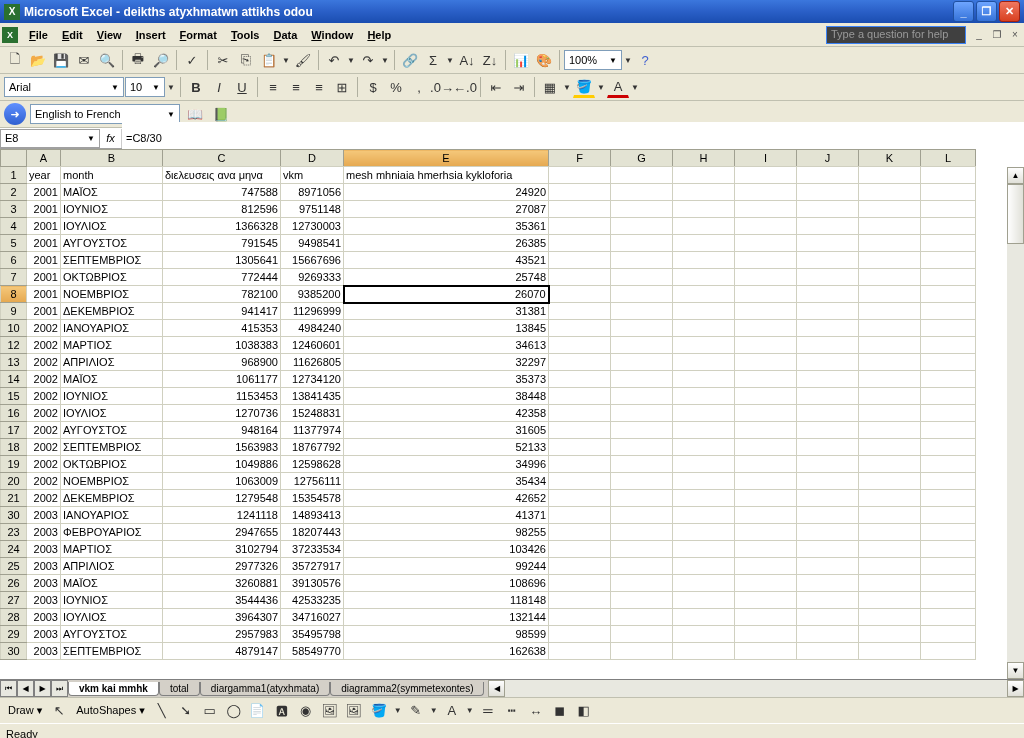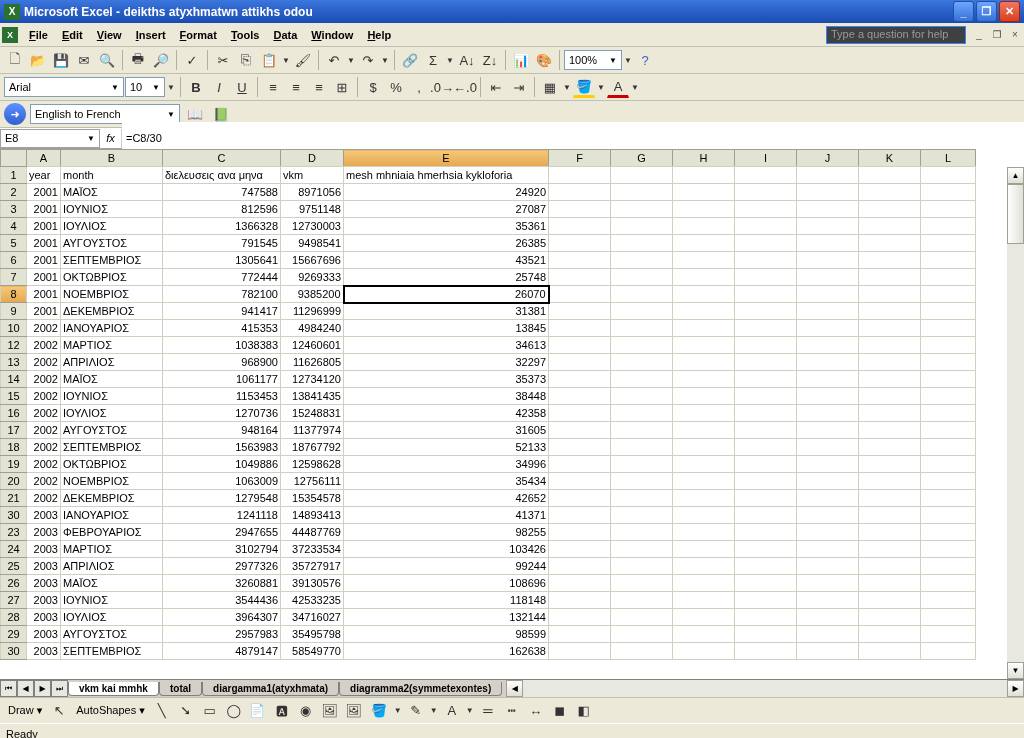--- a/index.html
+++ b/index.html
@@ -60,21 +60,21 @@
 
 
 .vscroll { position: absolute; right: 0; top: 18px; bottom: 0; width: 17px; background: #e8e8e0; }
 .vscroll .vbtn { width: 17px; height: 17px; background: linear-gradient(to bottom, #fefefe, #e0e0d8); border: 1px solid #a0a090; display: flex; align-items: center; justify-content: center; font-size: 8px; cursor: pointer; }
 .vscroll .vthumb { position: absolute; top: 17px; width: 17px; height: 60px; background: linear-gradient(to right, #fefefe, #e0e0d8); border: 1px solid #a0a090; cursor: pointer; }
 
 
 .sheet-tabs { height: 18px; background: #d4d0c8; display: flex; align-items: center; border-top: 1px solid #7f7f7f; }
 .sheet-nav { display: flex; }
 .sheet-nav .nav-btn { width: 17px; height: 17px; background: #e8e8e0; border: 1px solid #808080; display: flex; align-items: center; justify-content: center; font-size: 8px; cursor: pointer; }
-.sheet-tab { padding: 1px 10px; background: #d4d0c8; border: 1px solid #808080; border-top: none; border-radius: 0 0 4px 4px; cursor: pointer; font-size: 10px; font-weight: bold; }
+.sheet-tab { padding: 1px 10px; background: #d4d0c8; border: 1px solid #808080; border-top: none; border-radius: 0 0 4px 4px; cursor: pointer; font-size: 10px; }
 .sheet-tab.active { background: white; font-weight: bold; }
 .sheet-hscroll { flex: 1; height: 17px; background: #e8e8e0; margin-left: 4px; display: flex; }
 .sheet-hscroll .hbtn { width: 17px; height: 17px; background: linear-gradient(to bottom, #fefefe, #e0e0d8); border: 1px solid #a0a090; display: flex; align-items: center; justify-content: center; font-size: 8px; cursor: pointer; }
 
 
 .draw-bar { background: #ece9d8; height: 26px; display: flex; align-items: center; padding: 2px 4px; border-top: 1px solid #c0c0b0; gap: 2px; }
 .draw-label { padding: 0 4px; cursor: pointer; }
 
 
 .status-bar { background: #ece9d8; height: 20px; display: flex; align-items: center; padding: 0 6px; border-top: 1px solid #fff; font-size: 11px; }
@@ -548,21 +548,21 @@
           <td class="col-I"></td>
           <td class="col-J"></td>
           <td class="col-K"></td>
           <td class="col-L"></td>
         </tr>
         <tr>
           <th class="rowhdr">23</th>
           <td class="col-A num">2003</td>
           <td class="col-B">ΦΕΒΡΟΥΑΡΙΟΣ</td>
           <td class="col-C num">2947655</td>
-          <td class="col-D num">44487769</td>
+          <td class="col-D num">18207443</td>
           <td class="col-E num">98255</td>
           <td class="col-F"></td>
           <td class="col-G"></td>
           <td class="col-H"></td>
           <td class="col-I"></td>
           <td class="col-J"></td>
           <td class="col-K"></td>
           <td class="col-L"></td>
         </tr>
         <tr>

